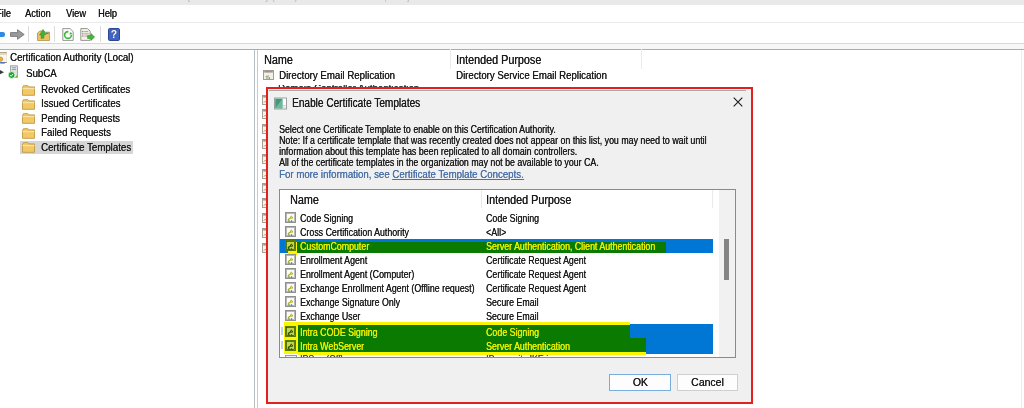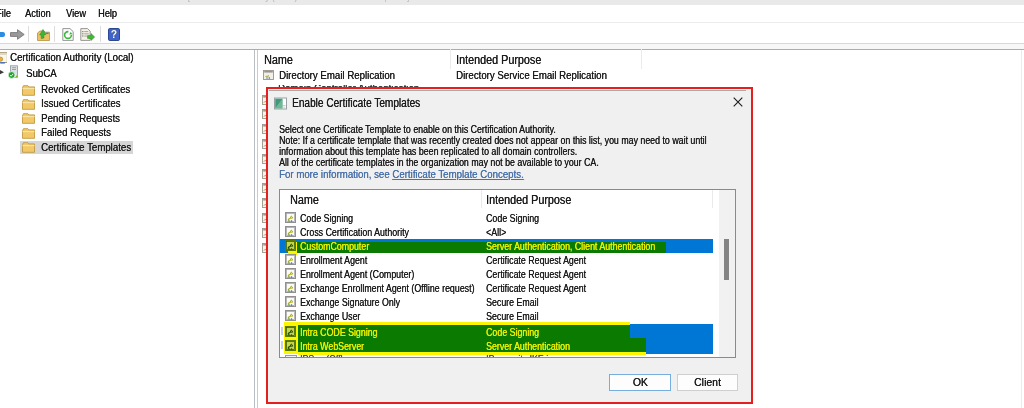--- a/index.html
+++ b/index.html
@@ -343,14 +343,14 @@
       </svg>
     </div>
 
 <div class="a" style="left:280px;top:354.6px;width:430px;height:2.8px;overflow:hidden">
  <div class="lr s" style="left:19.5px;top:-2.2px;color:#4a4a4a">IPSec (Offl</div>
  <div class="lr s" style="left:206px;top:-2.2px;color:#4a4a4a">IP security IKE in</div>
  <div class="a" style="left:4.5px;top:0.6px;width:10px;height:10px;background:#f2f2f2;border:1px solid #9a9a9a"></div>
 </div>
 
 <div class="a" style="left:609.3px;top:373.9px;width:62px;height:17px;background:#fdfdfd;border:1px solid #77aede;box-sizing:border-box;text-align:center;font-size:10.5px;line-height:14.5px">OK</div>
-<div class="a" style="left:676.7px;top:373.9px;width:61.5px;height:17px;background:#fdfdfd;border:1px solid #cfcfcf;box-sizing:border-box;text-align:center;font-size:10.5px;line-height:14.5px">Client</div>
+<div class="a" style="left:676.7px;top:373.9px;width:61.5px;height:17px;background:#fdfdfd;border:1px solid #cfcfcf;box-sizing:border-box;text-align:center;font-size:10.5px;line-height:14.5px">Cancel</div>
 
 </div>
 </body></html>

